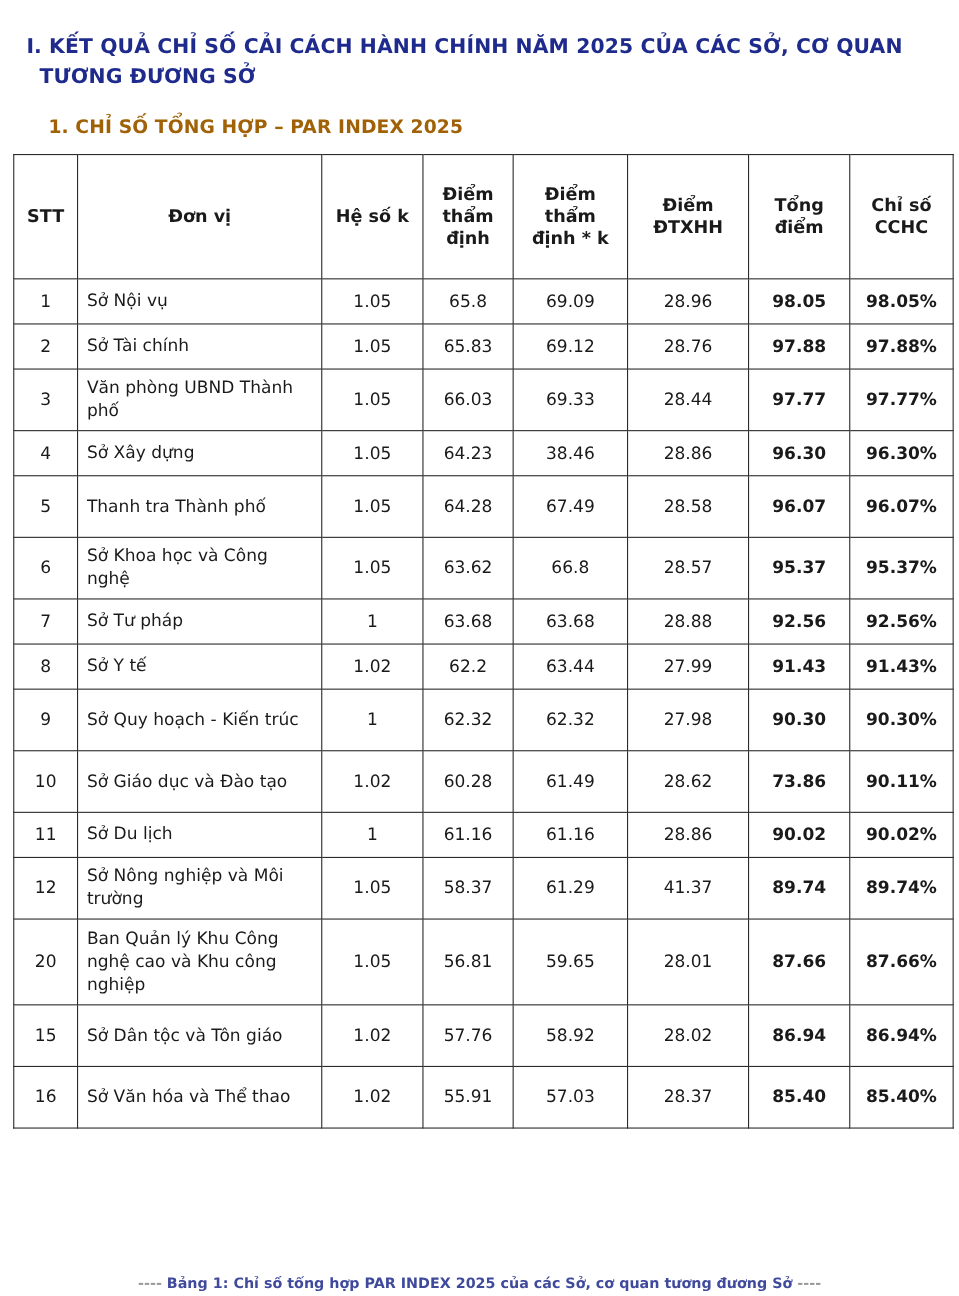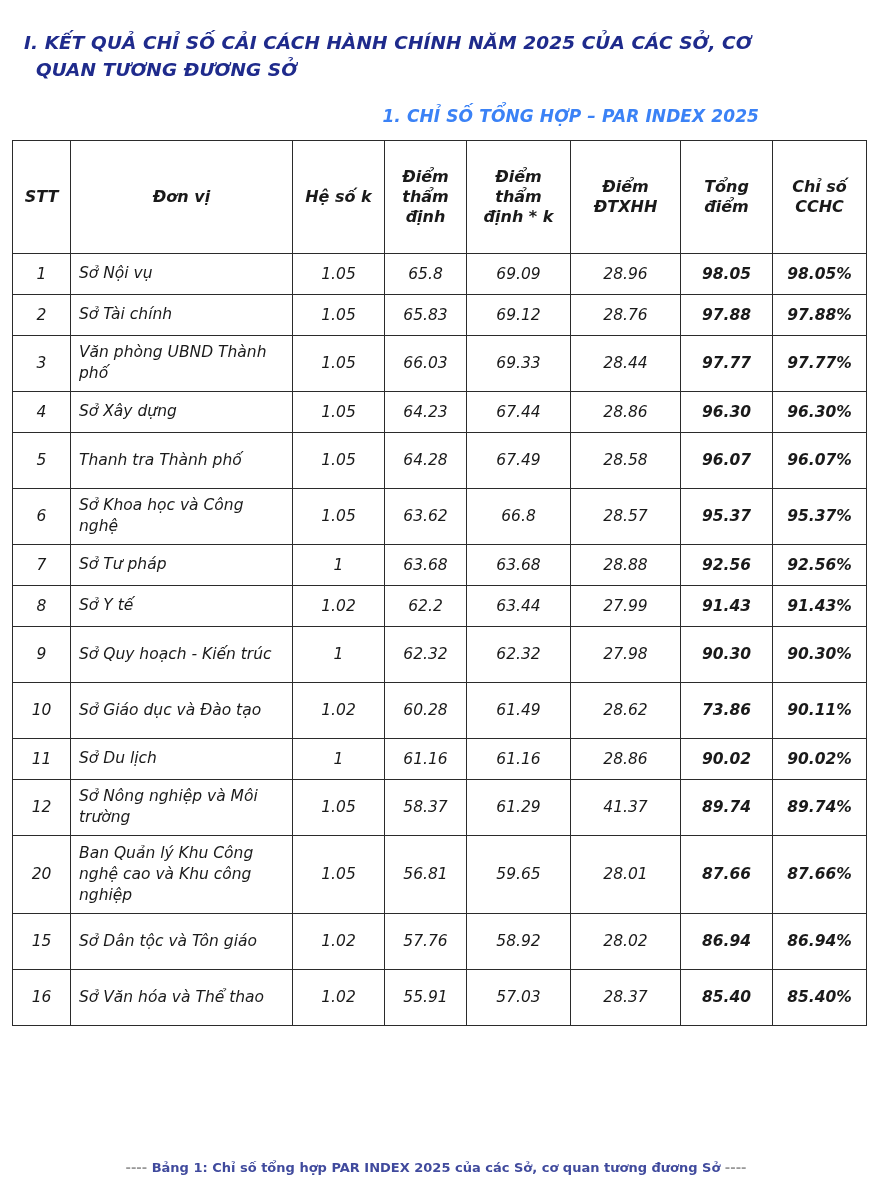--- a/index.html
+++ b/index.html
@@ -11,41 +11,39 @@
     width: 872px;
     height: 1178px;
     font-family: "DejaVu Sans", "Liberation Sans", sans-serif;
     color: #1a1a1a;
     position: relative;
     overflow: hidden;
   }
   .page {
     padding: 30px 12px 0 12px;
     box-sizing: border-box;
-    width: 771px;
-    font-style: italic;
+    width: 872px;
   }
   .doc-heading {
     color: #1f2b8c;
     font-weight: bold;
     font-size: 18.5px;
     line-height: 1.45;
     letter-spacing: 0.1px;
     margin: 0 0 2px 0;
     padding: 0 6px 0 24px;
     text-indent: -12px;
   }
   .section-title {
     font-weight: bold;
     font-size: 17px;
     margin: 22px 0 14px 0;
     padding-left: 32px;
-    color: #3b82f6;
+    color: #a16207;
     letter-spacing: 0.1px;
-    text-align: right;
   }
   table.par {
     border-collapse: collapse;
     width: 848px;
     margin: 0 auto;
     table-layout: fixed;
   }
   table.par th, table.par td {
     border: 1px solid #2b2b2b;
     padding: 6px 8px;
@@ -157,21 +155,21 @@
           <td class="num">69.33</td>
           <td class="num">28.44</td>
           <td class="bold">97.77</td>
           <td class="bold">97.77%</td>
         </tr>
         <tr>
           <td class="stt">4</td>
           <td class="unit">Sở Xây dựng</td>
           <td class="num">1.05</td>
           <td class="num">64.23</td>
-          <td class="num">67.44</td>
+          <td class="num">38.46</td>
           <td class="num">28.86</td>
           <td class="bold">96.30</td>
           <td class="bold">96.30%</td>
         </tr>
         <tr class="tall">
           <td class="stt">5</td>
           <td class="unit">Thanh tra Thành phố</td>
           <td class="num">1.05</td>
           <td class="num">64.28</td>
           <td class="num">67.49</td>

